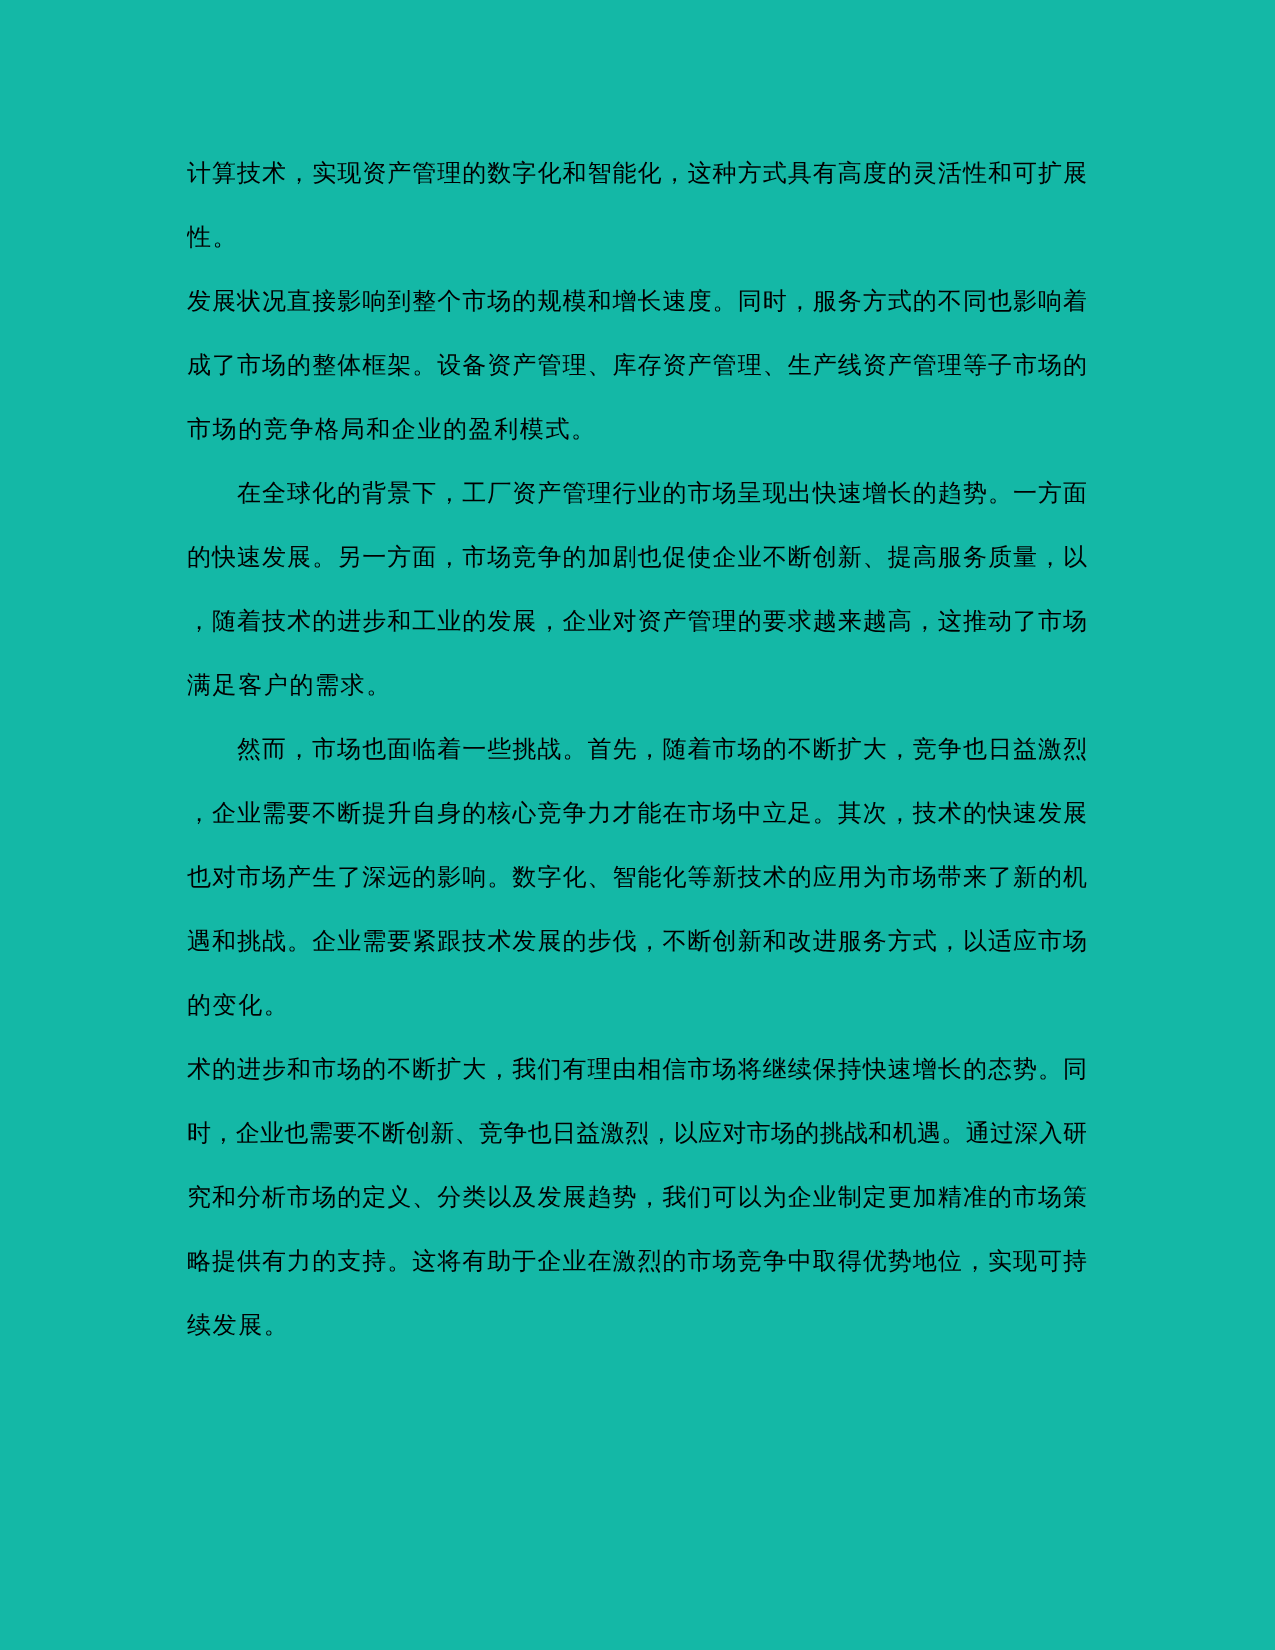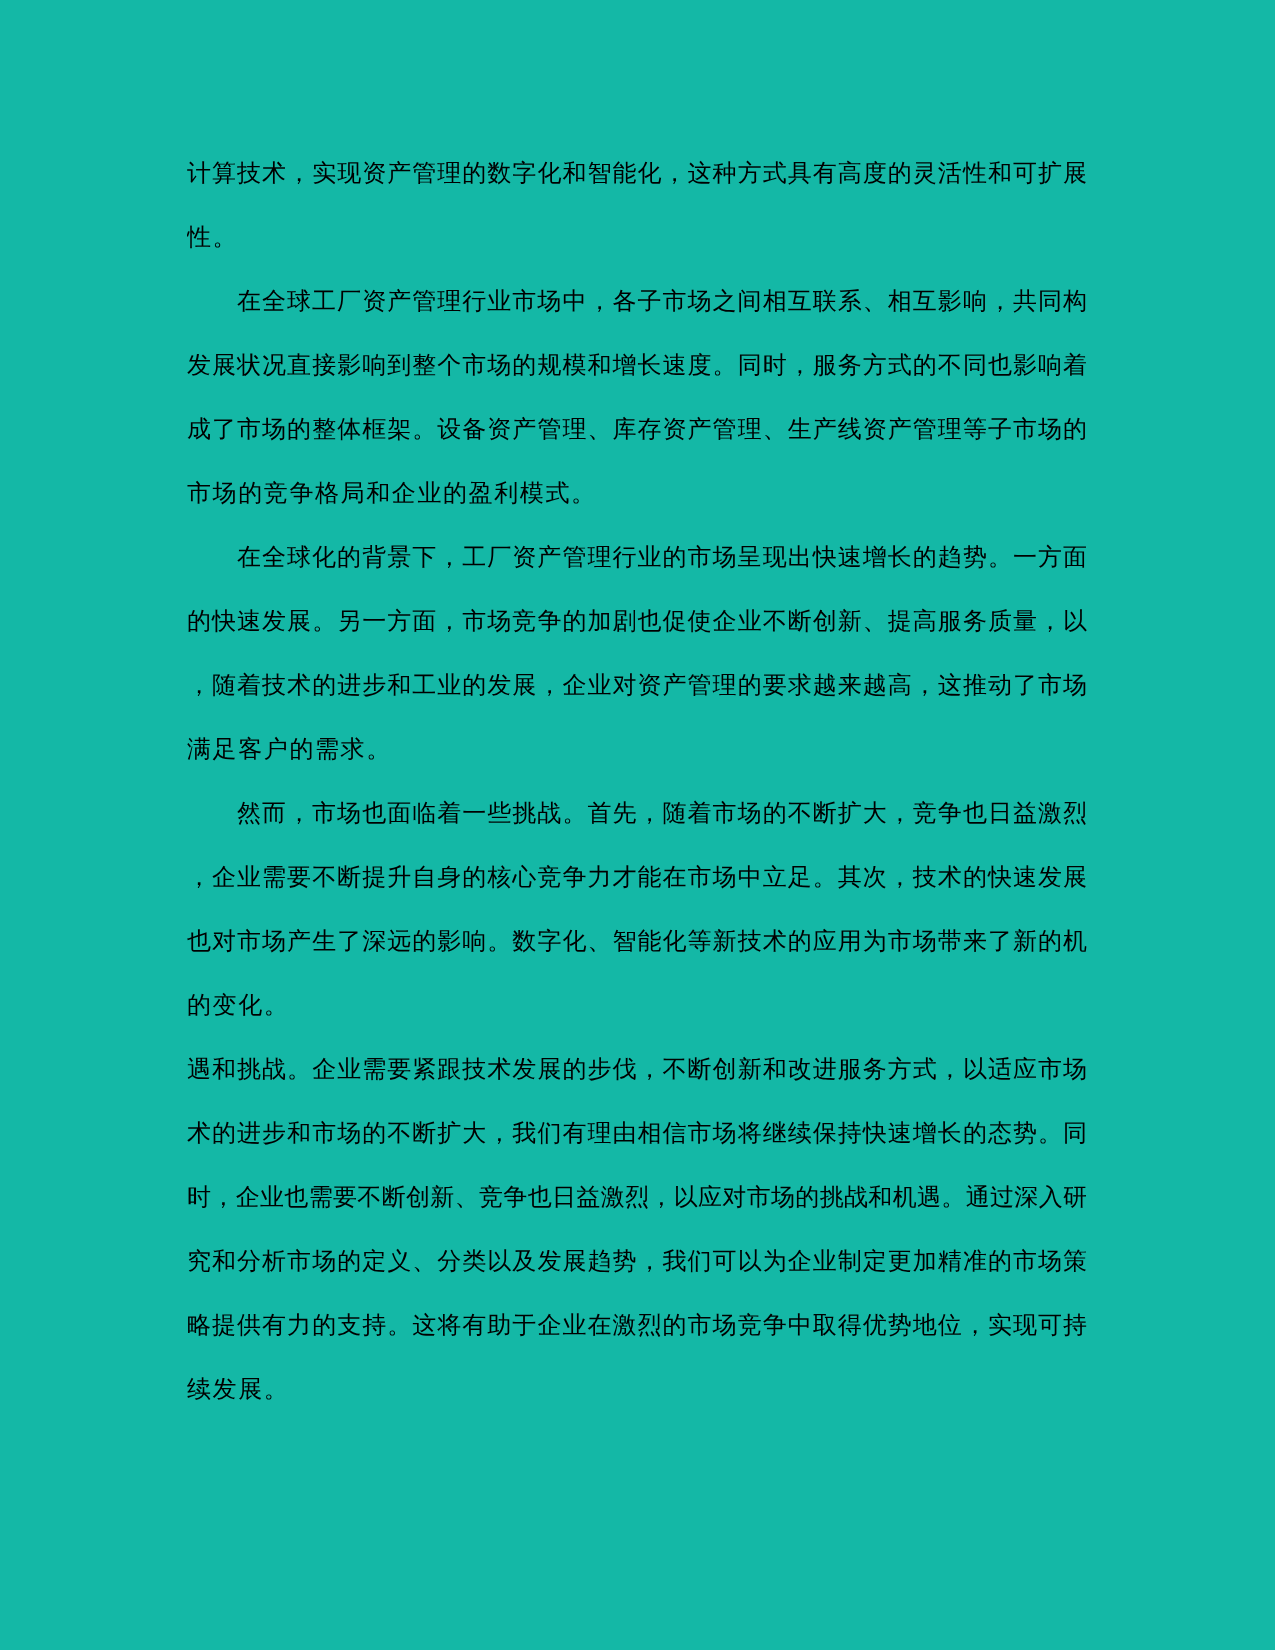--- a/index.html
+++ b/index.html
@@ -52,39 +52,38 @@
 
 <div class="page">
   <div class="text-block">
 
     <div class="paragraph">
       <div class="line">计算技术，实现资产管理的数字化和智能化，这种方式具有高度的灵活性和可扩展</div>
       <div class="line para-end">性。</div>
     </div>
 
     <div class="paragraph">
-      <div class="line indent">在全球工厂资产管理行业市场中，各子市场之间相互联系、相互影响，共同构</div>
       <div class="line">发展状况直接影响到整个市场的规模和增长速度。同时，服务方式的不同也影响着</div>
       <div class="line">成了市场的整体框架。设备资产管理、库存资产管理、生产线资产管理等子市场的</div>
       <div class="line para-end">市场的竞争格局和企业的盈利模式。</div>
     </div>
 
     <div class="paragraph">
       <div class="line indent">在全球化的背景下，工厂资产管理行业的市场呈现出快速增长的趋势。一方面</div>
       <div class="line">的快速发展。另一方面，市场竞争的加剧也促使企业不断创新、提高服务质量，以</div>
       <div class="line">，随着技术的进步和工业的发展，企业对资产管理的要求越来越高，这推动了市场</div>
       <div class="line para-end">满足客户的需求。</div>
     </div>
 
     <div class="paragraph">
       <div class="line indent">然而，市场也面临着一些挑战。首先，随着市场的不断扩大，竞争也日益激烈</div>
       <div class="line">，企业需要不断提升自身的核心竞争力才能在市场中立足。其次，技术的快速发展</div>
       <div class="line">也对市场产生了深远的影响。数字化、智能化等新技术的应用为市场带来了新的机</div>
+      <div class="line">遇和挑战。企业需要紧跟技术发展的步伐，不断创新和改进服务方式，以适应市场</div>
       <div class="line para-end">的变化。</div>
-      <div class="line">遇和挑战。企业需要紧跟技术发展的步伐，不断创新和改进服务方式，以适应市场</div>
     </div>
 
     <div class="paragraph">
       <div class="line">术的进步和市场的不断扩大，我们有理由相信市场将继续保持快速增长的态势。同</div>
       <div class="line">时，企业也需要不断创新、竞争也日益激烈，以应对市场的挑战和机遇。通过深入研</div>
       <div class="line">究和分析市场的定义、分类以及发展趋势，我们可以为企业制定更加精准的市场策</div>
       <div class="line">略提供有力的支持。这将有助于企业在激烈的市场竞争中取得优势地位，实现可持</div>
       <div class="line para-end">续发展。</div>
     </div>
 

